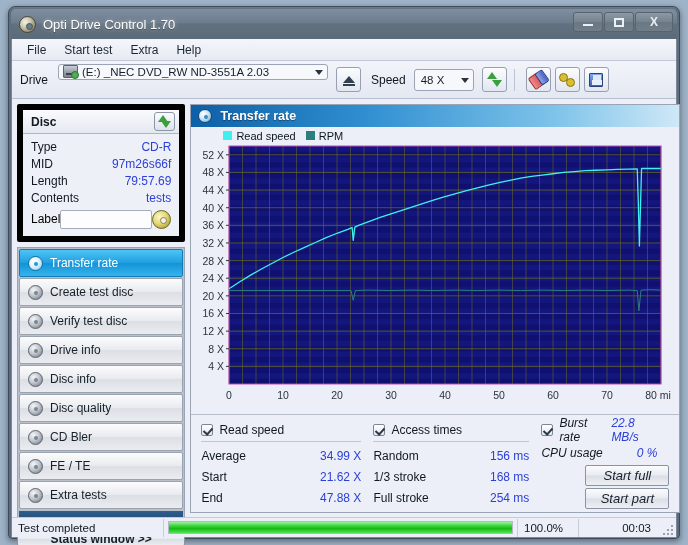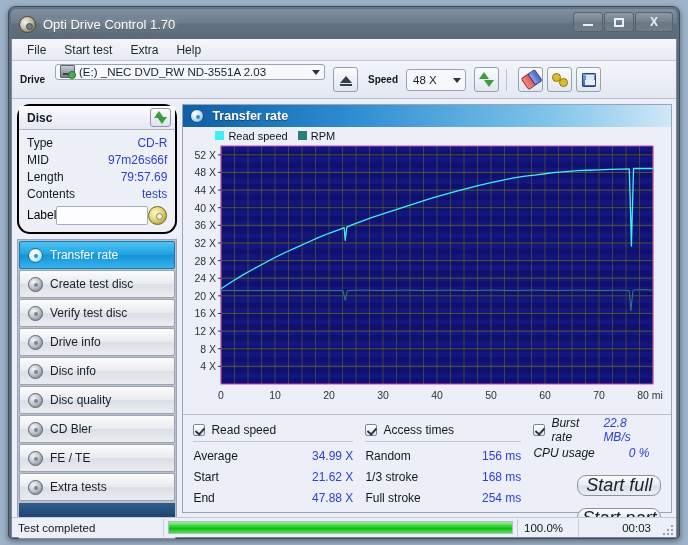--- a/index.html
+++ b/index.html
@@ -72,21 +72,21 @@
     padding-left: 6px;
   }
   .menu-item { padding: 10px 9px; color:#1c2733; font-size:12px; }
   
   .toolbar {
     height: 38px; display:flex; align-items:center;
     padding: 0 8px;
     background: linear-gradient(to bottom, #f2f4fa, #e4e8f2);
     border-bottom: 1px solid #b9c0cf;
   }
-  .lbl-bold { font-weight: bold; color:#10171f; font-size:10px; }
+  .lbl-bold { font-weight: normal; color:#10171f; font-size:12px; }
   .drive-combo {
     display:flex; align-items:center;
     width: 270px; height: 16px; margin: 0 4px 16px 10px;
     background: #f7f8fc;
     border: 1px solid #9aa4b4;
     border-radius: 3px;
     padding-left: 4px;
     position: relative;
   }
   .drive-ic {
@@ -130,21 +130,21 @@
   .ico-gears span:nth-child(2){width:9px;height:9px;right:0;bottom:0;}
   .ico-floppy{width:14px;height:14px;background:linear-gradient(to bottom,#7fa8e8,#3f63bb);border:1px solid #27407e;border-radius:1px;position:relative;}
   .ico-floppy::before{content:"";position:absolute;left:3px;top:1px;width:8px;height:5px;background:#dfe8f7;}
   .ico-floppy::after{content:"";position:absolute;left:2px;bottom:1px;width:10px;height:5px;background:#e8eefb;}
 
   
   .body-split { display:flex; height:414px; padding:5px 5px 0 5px; }
   
   .leftcol { width:172px; display:flex; flex-direction:column; }
   .panel {
-    border:2px solid #000000; background:#eef0f8; border-radius:13px;
+    border:6px solid #000000; background:#eef0f8; border-radius:2px;
   }
   .panel-head {
     height:24px;display:flex;align-items:center;justify-content:space-between;
     padding:0 4px 0 8px;
     background: linear-gradient(to bottom,#fafbfe,#e4e8f1);
     border-bottom:1px solid #aeb6c4;
   }
   .panel-head .t { font-weight:bold;font-size:12px;color:#121a22; }
   .mini-btn{
     width:21px;height:19px;border:1px solid #8d96a6;border-radius:3px;
@@ -231,24 +231,24 @@
     content:"";position:absolute;left:3px;top:1px;width:4px;height:7px;
     border:solid #2d3a4a;border-width:0 2px 2px 0;transform:rotate(42deg);
   }
   .res-head .rh-t{font-size:12px;color:#101820;}
   .rule{height:1px;background:#c0c7d3;margin:2px 12px 3px 0;}
   .rrow{display:flex;justify-content:space-between;height:21px;align-items:center;padding-right:12px;font-size:12px;}
   .rrow .k{color:#101820;}
   .rrow .v{color:#2c3fd8;}
   .burst-val{color:#2c3fd8;font-size:12px;margin-left:auto;padding-right:4px;}
   .act-btn{
-    width:84px;height:21px;border:1px solid #8a93a3;border-radius:9px;
+    width:84px;height:21px;border:1px solid #8a93a3;border-radius:2px;
     background:linear-gradient(to bottom,#fcfcfe 0%,#e8ebf1 48%,#dbdee5 52%,#edeff3 100%);
-    display:flex;align-items:center;justify-content:center;font-size:18px;color:#15202b;
-    margin-left:auto;margin-top:12px;
+    display:flex;align-items:center;justify-content:center;font-size:13px;color:#15202b;
+    margin-left:auto;margin-top:2px;
   }
 
   
   .statusbar{
     position:absolute;left:0;bottom:0;width:100%;height:20px;
     display:flex;align-items:center;
     background:#eceff7;border-top:1px solid #c4cad6;
   }
   .sb-cell{height:18px;display:flex;align-items:center;font-size:11.5px;color:#101820;}
   .sb-text{width:152px;padding-left:6px;border-right:1px solid #c8ced9;}

